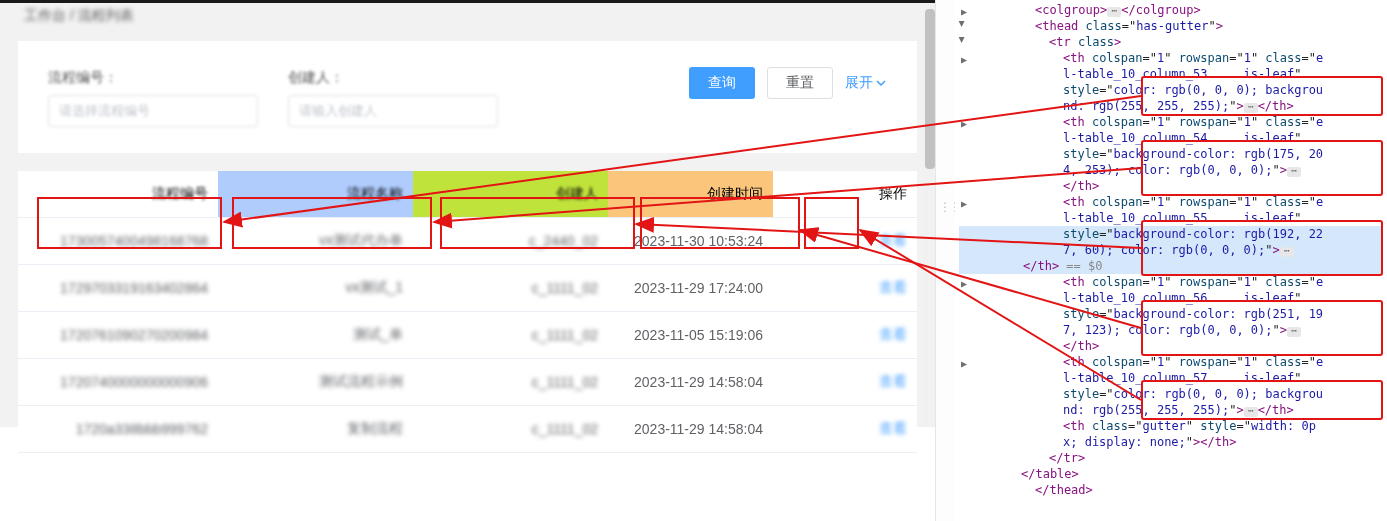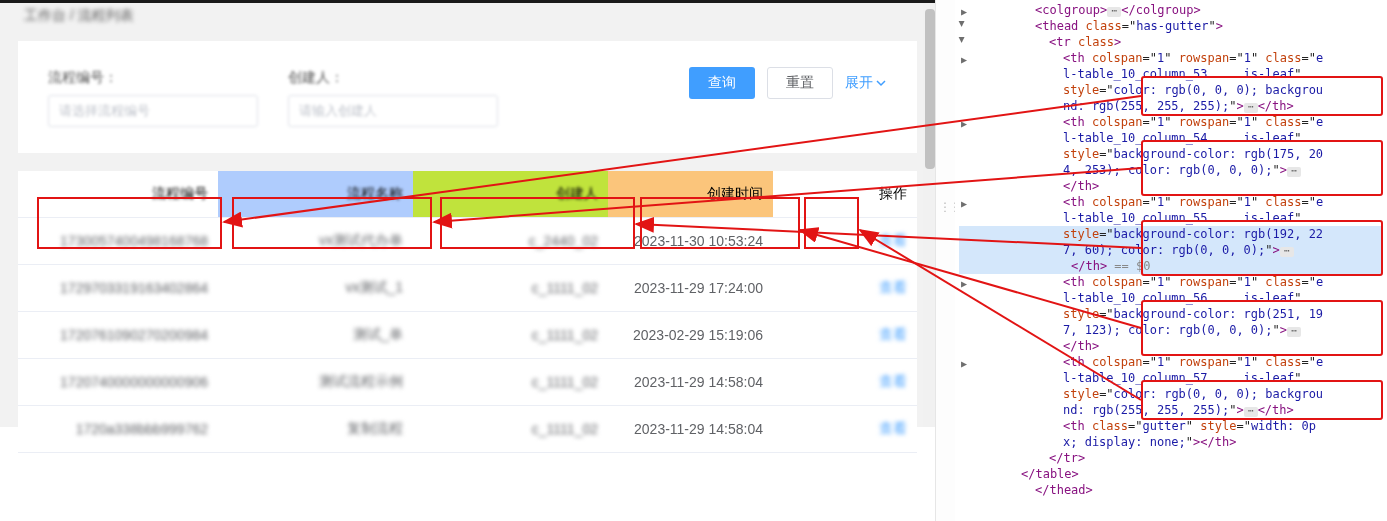--- a/index.html
+++ b/index.html
@@ -189,21 +189,21 @@
   }
   .twisty {
     position: absolute;
     left: 2px;
     color: #6e6e6e;
     font-size: 10px;
     top: 2px;
   }
   .twisty.down { transform: rotate(90deg); transform-origin: 4px 5px; }
   .tag { color: #881280; margin-top: 43px; }
-  .attr-n { color: #c2410c; }
+  .attr-n { color: #0c4a6e; }
   .attr-v { color: #1a1aa6; }
   .ellip {
     display: inline-block;
     width: 14px; height: 10px;
     background: #e7e7e7;
     border-radius: 2px;
     text-align: center;
     line-height: 8px;
     color: #666;
     font-size: 10px;
@@ -285,21 +285,21 @@
             <td><span class="cell-blur">1729703319163402864</span></td>
             <td><span class="cell-blur">vx测试_1</span></td>
             <td><span class="cell-blur">c_1111_02</span></td>
             <td>2023-11-29 17:24:00</td>
             <td><span class="op-link">查看</span></td>
           </tr>
           <tr>
             <td><span class="cell-blur">1720761090270200984</span></td>
             <td><span class="cell-blur">测试_单</span></td>
             <td><span class="cell-blur">c_1111_02</span></td>
-            <td>2023-02-29 15:19:06</td>
+            <td>2023-11-05 15:19:06</td>
             <td><span class="op-link">查看</span></td>
           </tr>
           <tr>
             <td><span class="cell-blur">1720740000000000906</span></td>
             <td><span class="cell-blur">测试流程示例</span></td>
             <td><span class="cell-blur">c_1111_02</span></td>
             <td>2023-11-29 14:58:04</td>
             <td><span class="op-link">查看</span></td>
           </tr>
           <tr>
@@ -338,21 +338,21 @@
     <div class="dev-line" style="padding-left: 104px;"><span class="attr-v">nd: rgb(255, 255, 255);</span>"<span class="tag">&gt;</span><span class="ellip">⋯</span><span class="tag">&lt;/th&gt;</span></div>
     <div class="dev-line" style="padding-left: 104px;"><span class="twisty">▶</span><span class="tag">&lt;th</span> <span class="attr-n">colspan</span>="<span class="attr-v">1</span>" <span class="attr-n">rowspan</span>="<span class="attr-v">1</span>" <span class="attr-n">class</span>="<span class="attr-v">e</span></div>
     <div class="dev-line" style="padding-left: 104px;"><span class="attr-v">l-table_10_column_54     is-leaf</span>"</div>
     <div class="dev-line" style="padding-left: 104px;"><span class="attr-n">style</span>="<span class="attr-v">background-color: rgb(175, 20</span></div>
     <div class="dev-line" style="padding-left: 104px;"><span class="attr-v">4, 253); color: rgb(0, 0, 0);</span>"<span class="tag">&gt;</span><span class="ellip">⋯</span></div>
     <div class="dev-line" style="padding-left: 104px;"><span class="tag">&lt;/th&gt;</span></div>
     <div class="dev-line" style="padding-left: 104px;"><span class="twisty">▶</span><span class="tag">&lt;th</span> <span class="attr-n">colspan</span>="<span class="attr-v">1</span>" <span class="attr-n">rowspan</span>="<span class="attr-v">1</span>" <span class="attr-n">class</span>="<span class="attr-v">e</span></div>
     <div class="dev-line" style="padding-left: 104px;"><span class="attr-v">l-table_10_column_55     is-leaf</span>"</div>
     <div class="dev-line sel-line" style="padding-left: 104px;"><span class="attr-n">style</span>="<span class="attr-v">background-color: rgb(192, 22</span></div>
     <div class="dev-line sel-line" style="padding-left: 104px;"><span class="attr-v">7, 60); color: rgb(0, 0, 0);</span>"<span class="tag">&gt;</span><span class="ellip">⋯</span></div>
-    <div class="dev-line sel-line" style="padding-left: 112px;"><span class="tag">&lt;/th&gt;</span> <span style="color:#888">== $0</span></div>
+    <div class="dev-line sel-line" style="padding-left: 64px;"><span class="tag">&lt;/th&gt;</span> <span style="color:#888">== $0</span></div>
     <div class="dev-line" style="padding-left: 104px;"><span class="twisty">▶</span><span class="tag">&lt;th</span> <span class="attr-n">colspan</span>="<span class="attr-v">1</span>" <span class="attr-n">rowspan</span>="<span class="attr-v">1</span>" <span class="attr-n">class</span>="<span class="attr-v">e</span></div>
     <div class="dev-line" style="padding-left: 104px;"><span class="attr-v">l-table_10_column_56     is-leaf</span>"</div>
     <div class="dev-line" style="padding-left: 104px;"><span class="attr-n">style</span>="<span class="attr-v">background-color: rgb(251, 19</span></div>
     <div class="dev-line" style="padding-left: 104px;"><span class="attr-v">7, 123); color: rgb(0, 0, 0);</span>"<span class="tag">&gt;</span><span class="ellip">⋯</span></div>
     <div class="dev-line" style="padding-left: 104px;"><span class="tag">&lt;/th&gt;</span></div>
     <div class="dev-line" style="padding-left: 104px;"><span class="twisty">▶</span><span class="tag">&lt;th</span> <span class="attr-n">colspan</span>="<span class="attr-v">1</span>" <span class="attr-n">rowspan</span>="<span class="attr-v">1</span>" <span class="attr-n">class</span>="<span class="attr-v">e</span></div>
     <div class="dev-line" style="padding-left: 104px;"><span class="attr-v">l-table_10_column_57     is-leaf</span>"</div>
     <div class="dev-line" style="padding-left: 104px;"><span class="attr-n">style</span>="<span class="attr-v">color: rgb(0, 0, 0); backgrou</span></div>
     <div class="dev-line" style="padding-left: 104px;"><span class="attr-v">nd: rgb(255, 255, 255);</span>"<span class="tag">&gt;</span><span class="ellip">⋯</span><span class="tag">&lt;/th&gt;</span></div>
     <div class="dev-line" style="padding-left: 104px;"><span class="tag">&lt;th</span> <span class="attr-n">class</span>="<span class="attr-v">gutter</span>" <span class="attr-n">style</span>="<span class="attr-v">width: 0p</span></div>

